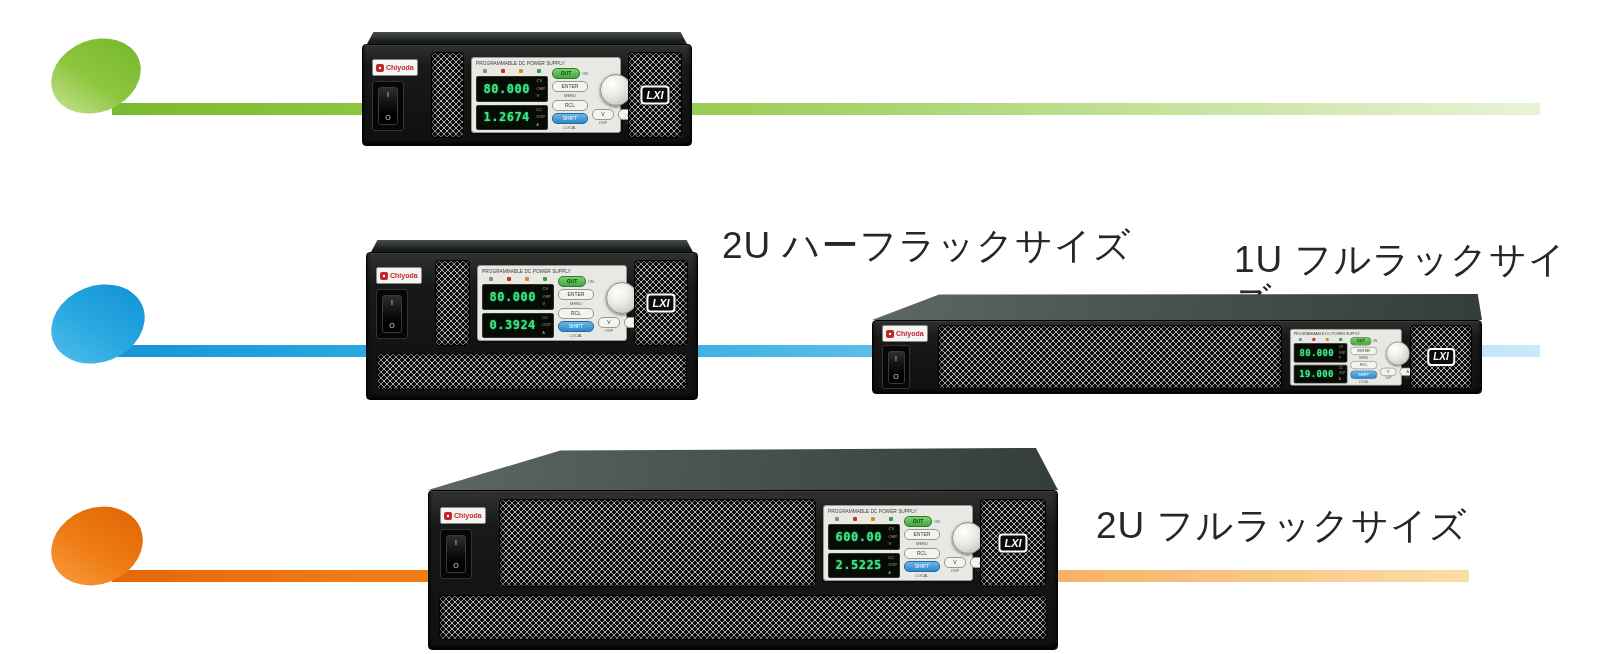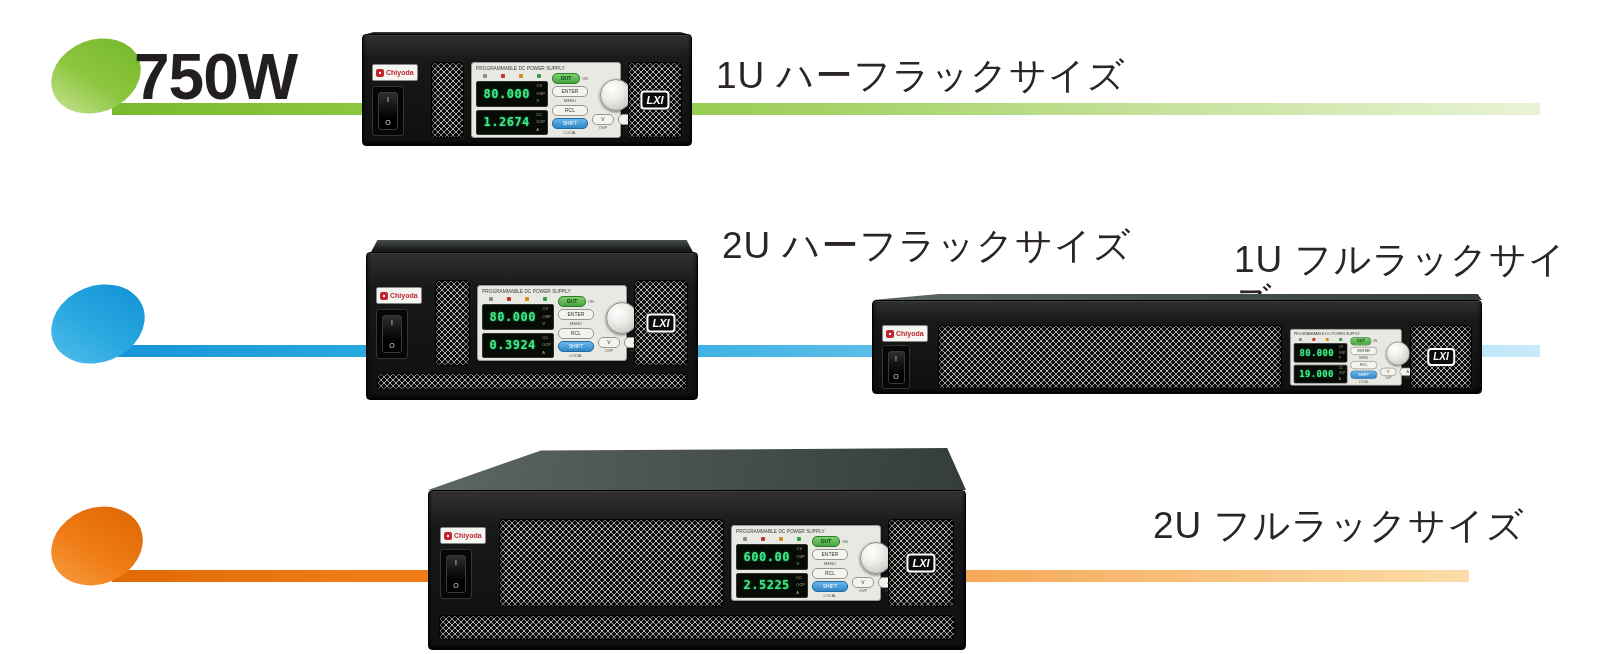--- a/index.html
+++ b/index.html
@@ -35,21 +35,21 @@
     clip-path:polygon(11% 2%,99.3% 0,100% 100%,0 100%);
     background:linear-gradient(100deg,#5d6763 0%,#49534f 45%,#343d3a 100%);
   }
   .psu-topface.tf-3000{clip-path:polygon(21% 6%,96.5% 0,100% 100%,0 100%);}
   .psu-front{
     flex:1;position:relative;display:flex;flex-direction:column;
     background:linear-gradient(#313131,#191919 22%,#101010 90%);
     border:1px solid #000;border-radius:4px;
     box-shadow:inset 0 1px 0 #3d3d3d, inset 0 -2px 4px #000;
   }
-  .band{display:flex;gap:7px;padding:7px 9px;align-items:center;flex:1;min-height:0;margin-top:20px;}
+  .band{display:flex;gap:7px;padding:7px 9px;align-items:center;flex:1;min-height:0;}
   .band-mesh{margin:0 10px 9px;flex:1;}
   .col-left{display:flex;flex-direction:column;gap:5px;align-items:flex-start;flex:0 0 52px;}
   .mesh{
     background-color:#b3b3b1;
     background-image:
       radial-gradient(circle,#0e0e0e 1.7px,transparent 2px),
       radial-gradient(circle,#0e0e0e 1.7px,transparent 2px);
     background-size:6px 6px;background-position:0 0,3px 3px;
     border:1px solid #040404;border-radius:3px;
     box-shadow:inset 0 0 6px rgba(0,0,0,.85);
@@ -135,22 +135,20 @@
   .psu--3000 .band{padding:8px 11px;}
   .psu--3000 .col-right{flex:0 0 66px;}
 </style>
 </head>
 <body>
 
 <div id="stage">
 
   <div class="accent-line" style="left: 112px; top: 103px; width: 1428px; --accent: #8dc63f; --accent-deep: #79ba2e; --accent-light: #e9f3d6; --oval-light: #cde69b;"></div>
   <div class="accent-oval" style="left: 50px; top: 40px; width: 92px; height: 72px; --accent: #8dc63f; --accent-deep: #79ba2e; --accent-light: #e9f3d6; --oval-light: #cde69b;"></div>
-  <div class="watt" style="left:134px;top:45px;">750W</div>
-  <div class="size-label" style="left:716px;top:56px;">1U ハーフラックサイズ</div>
 
   <div class="psu" style="left:362px;top:32px;width:330px;height:114px;">
     <div class="psu-cap"></div>
     <div class="psu-front">
       <div class="band">
         <div class="col-left">
           <div class="badge">
             <span class="badge-ico"></span>
             <span class="badge-tx">Chiyoda</span>
           </div>
@@ -386,23 +384,23 @@
         <div class="col-right">
           <div class="mesh"></div>
           <div class="lxi">LXI</div>
         </div>
       </div>
     </div>
   </div>
 
   <div class="accent-line" style="left: 112px; top: 570px; width: 1357px; --accent: #ef7c14; --accent-deep: #e16906; --accent-light: #fcdda8; --oval-light: #f89f45;"></div>
   <div class="accent-oval" style="left: 50px; top: 508px; width: 94px; height: 76px; --accent: #ef7c14; --accent-deep: #e16906; --accent-light: #fcdda8; --oval-light: #f89f45;"></div>
-  <div class="size-label" style="left:1153px;top:506px;">2U フルラックサイズ</div>
-
-  <div class="psu psu--3000" style="left:428px;top:448px;width:538px;height:202px;">
+  <div class="size-label" style="left:1096px;top:506px;">2U フルラックサイズ</div>
+
+  <div class="psu psu--3000" style="left:428px;top:448px;width:630px;height:202px;">
     <div class="psu-topface tf-3000" style="height:42px;"></div>
     <div class="psu-front">
       <div class="band" style="flex:0 0 88px;">
         <div class="col-left">
           <div class="badge">
             <span class="badge-ico"></span>
             <span class="badge-tx">Chiyoda</span>
           </div>
           <div class="rocker">
             <div class="rocker-in">

